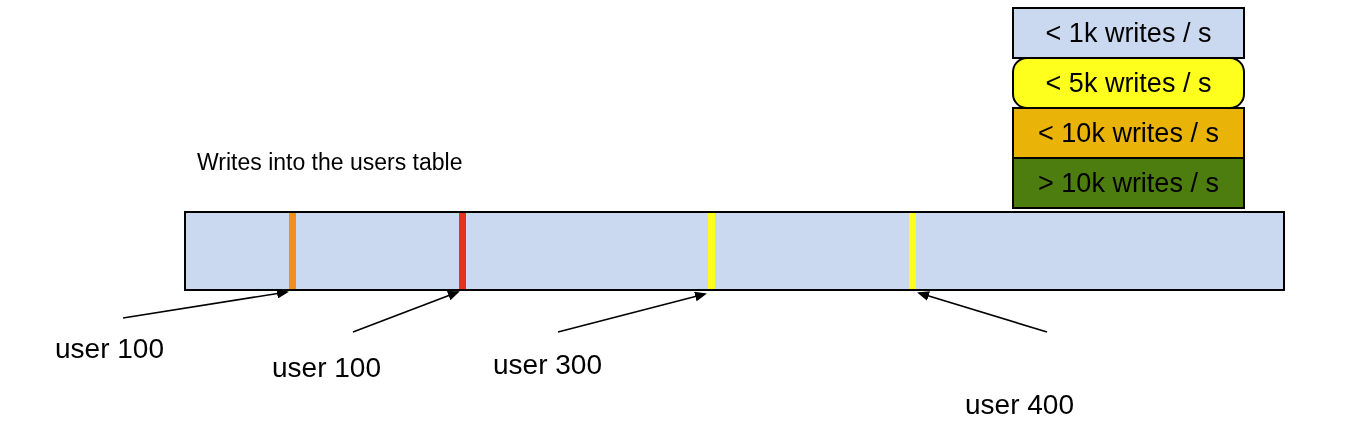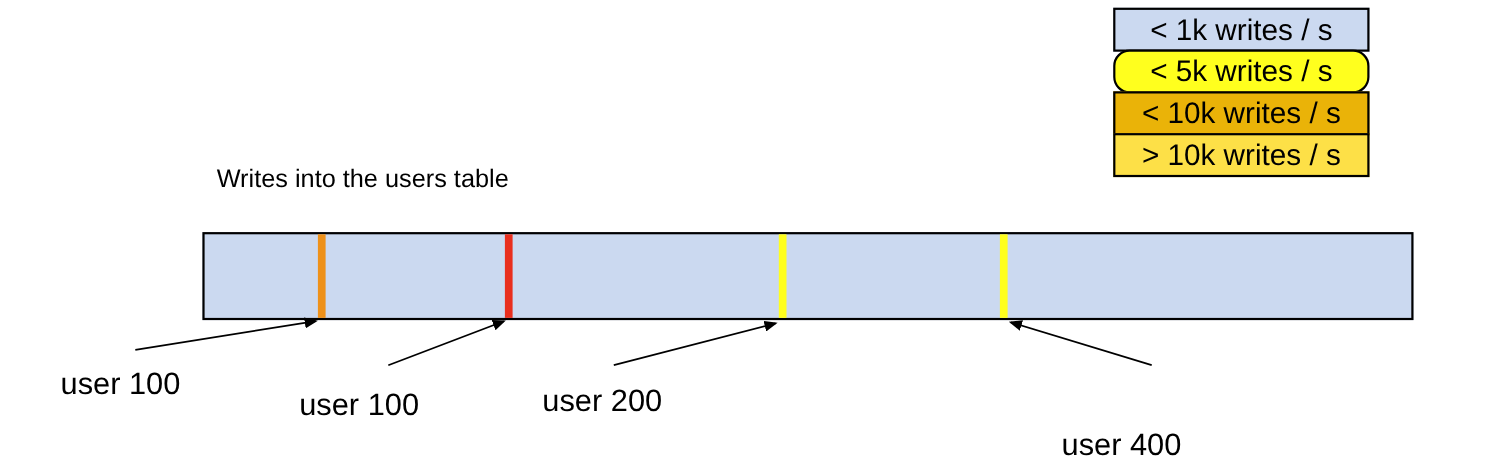--- a/index.html
+++ b/index.html
@@ -40,21 +40,21 @@
     height: 76px;
   }
   .legend {
     position: absolute;
     left: 1012px;
     top: 7px;
     width: 233px;
   }
   .legend-row {
     width: 233px;
-    height: 40px;
+    height: 52px;
     border: 2px solid #000000;
     box-sizing: border-box;
     margin-top: -2px;
     display: flex;
     align-items: center;
     justify-content: center;
     font-size: 27px;
     white-space: nowrap;
   }
   .legend-row:first-child { margin-top: 0; }
@@ -94,28 +94,28 @@
   <div class="legend">
     <div class="legend-row" style="background-color: rgb(203, 217, 240);">
       <span>&lt; 1k writes / s</span>
     </div>
     <div class="legend-row" style="background-color: rgb(255, 255, 30); border-radius: 15px;">
       <span>&lt; 5k writes / s</span>
     </div>
     <div class="legend-row" style="background-color: #eab308;">
       <span>&lt; 10k writes / s</span>
     </div>
-    <div class="legend-row" style="background-color: #fde047;">
+    <div class="legend-row" style="background-color: #4d7c0f;">
       <span>&gt; 10k writes / s</span>
     </div>
   </div>
 
   <div class="user-label label-u100">user 100</div>
   <div class="user-label label-u200">user 100</div>
-  <div class="user-label label-u300">user 200</div>
+  <div class="user-label label-u300">user 300</div>
   <div class="user-label label-u400">user 400</div>
 
   <svg class="arrows-overlay" viewBox="0 0 1350 422" xmlns="http://www.w3.org/2000/svg">
     <defs>
       <marker id="arrowhead" markerWidth="12" markerHeight="10" refX="10" refY="5" orient="auto" markerUnits="userSpaceOnUse">
         <path d="M0,0 L12,5 L0,10 z" fill="#000000"></path>
       </marker>
     </defs>
     <line x1="123" y1="318" x2="287" y2="292" stroke="#000000" stroke-width="1.6" marker-end="url(#arrowhead)"></line>
     <line x1="353" y1="332" x2="458" y2="292" stroke="#000000" stroke-width="1.6" marker-end="url(#arrowhead)"></line>

